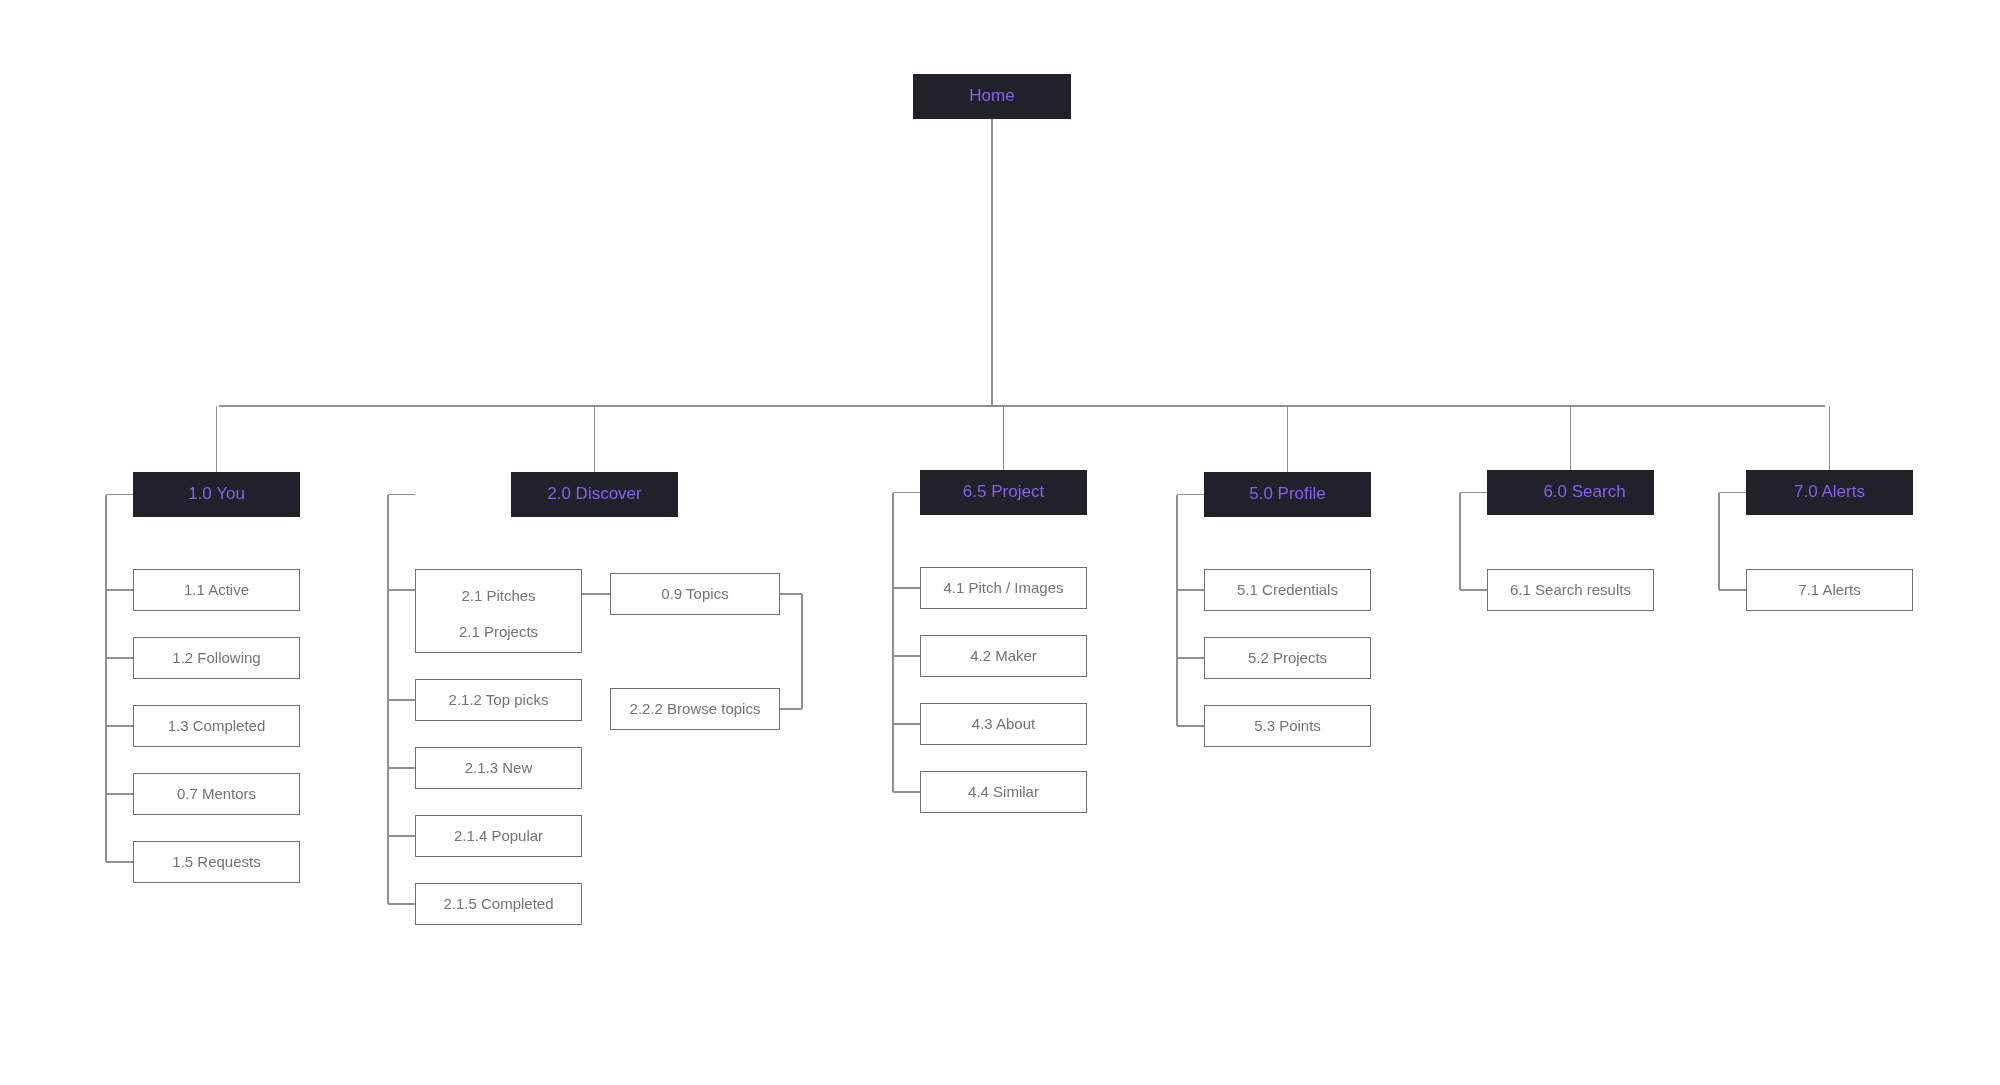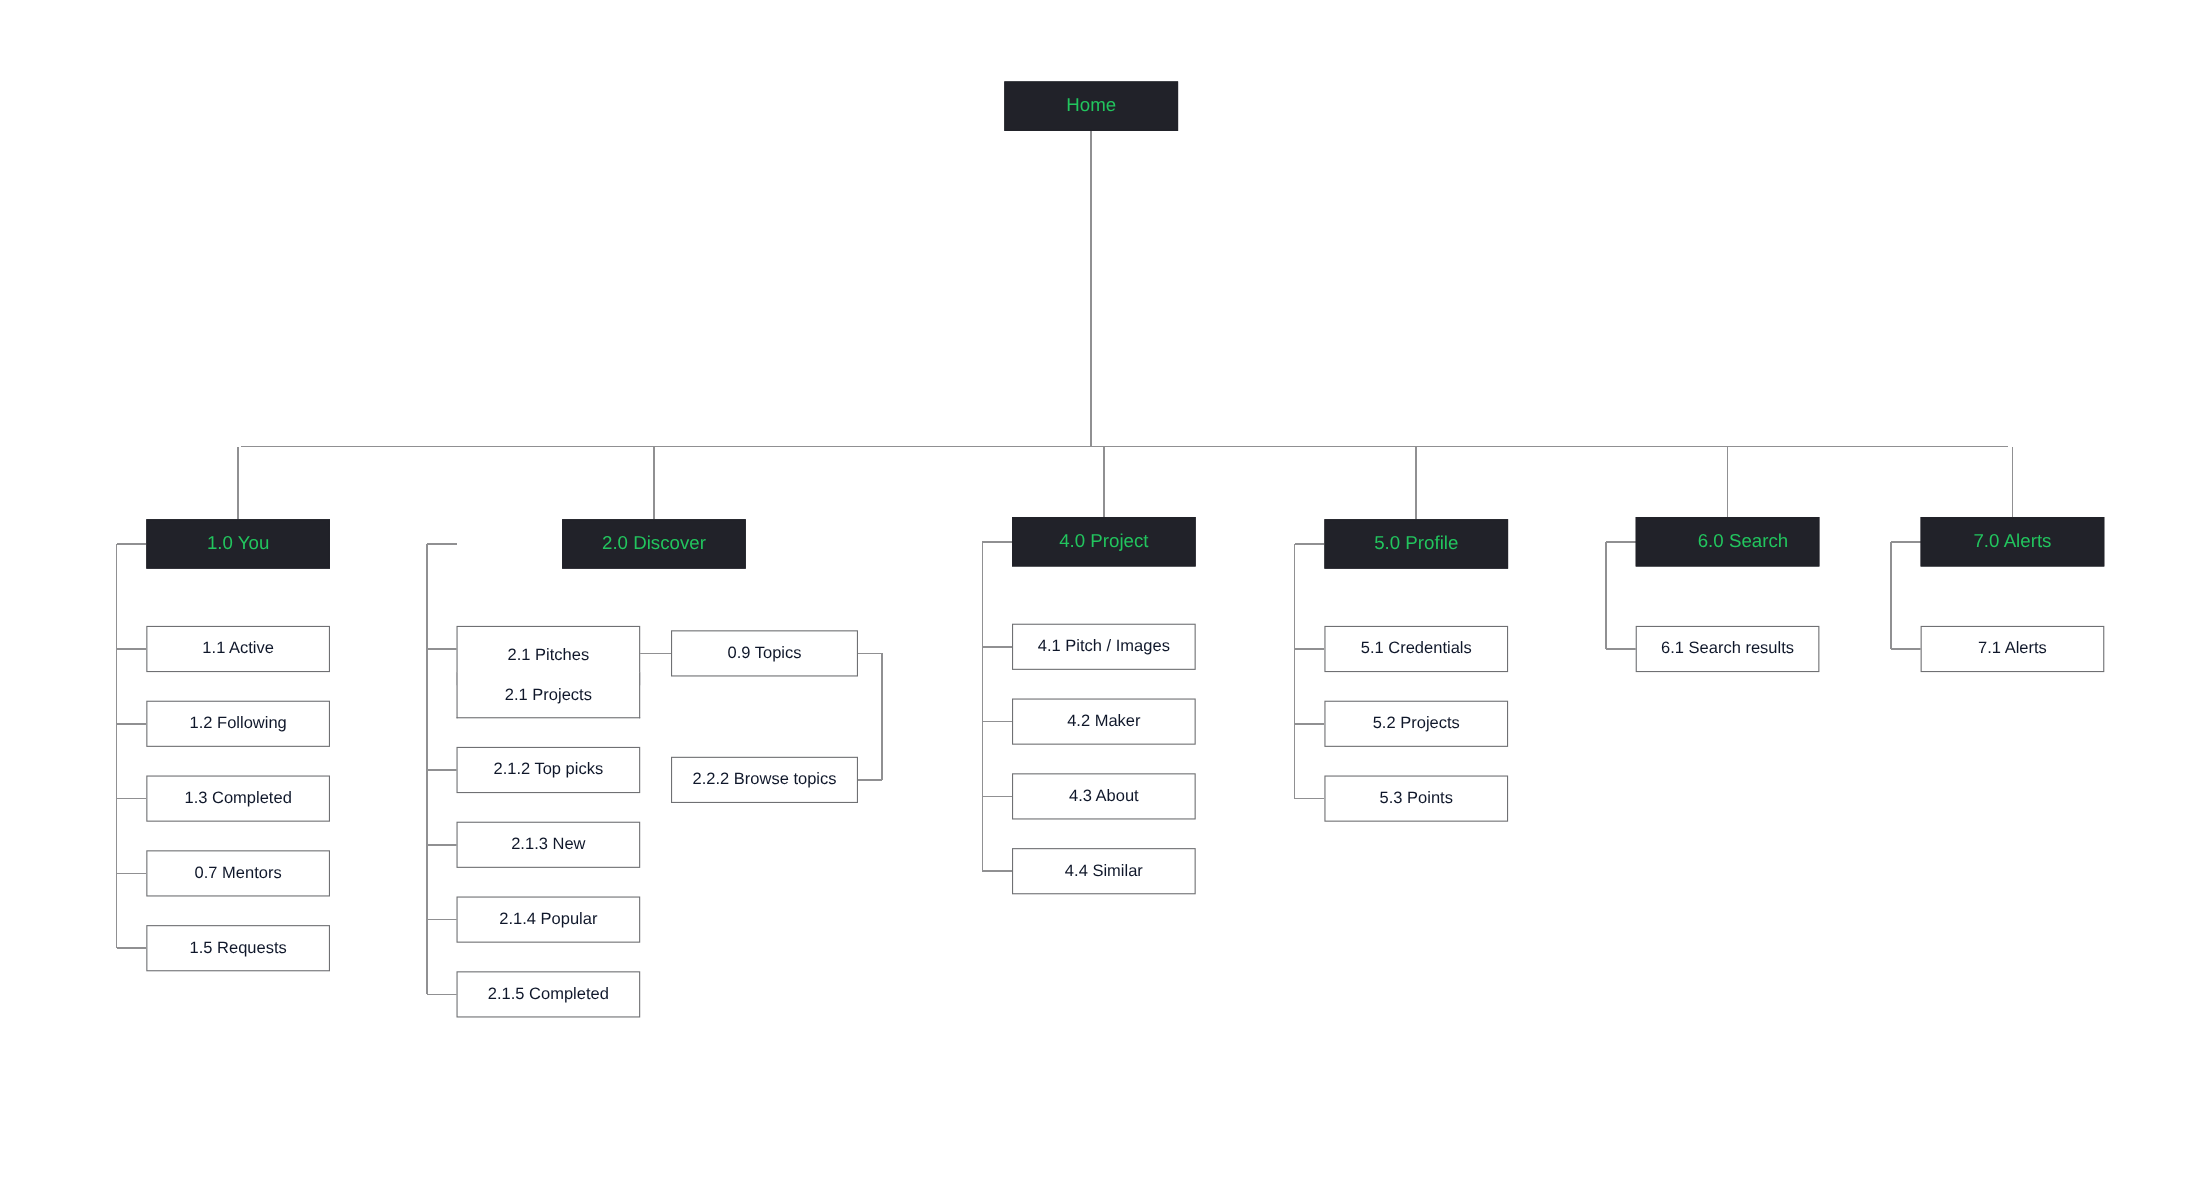--- a/index.html
+++ b/index.html
@@ -34,27 +34,27 @@
     align-items: center;
     justify-content: center;
     text-align: center;
     line-height: 1.2;
     white-space: nowrap;
   }
   .node.root,
   .node.section {
     background: #212229;
     border: 1px solid #212229;
-    color: #22c55e;
+    color: #8b5cf6;
     font-size: 17px;
   }
   .node.leaf {
     background: #ffffff;
     border: 1px solid #6f7073;
-    color: #0f172a;
+    color: #737373;
     font-size: 15px;
   }
   .node.leaf.stack-top {
     border-bottom-width: 1px;
   }
   .node.leaf.stack-bottom {
     border-top: none;
   }
   .node-label {
     display: block;
@@ -153,21 +153,21 @@
       <div class="node leaf" style="left: 415px; top: 883px; width: 167px; height: 42px;">
         <span class="node-label">2.1.5 Completed</span>
       </div>
       <div class="node leaf" style="left: 610px; top: 573px; width: 170px; height: 42px;">
         <span class="node-label">0.9 Topics</span>
       </div>
       <div class="node leaf" style="left: 610px; top: 688px; width: 170px; height: 42px; text-align: right;">
         <span class="node-label">2.2.2 Browse topics</span>
       </div>
       <div class="node section" style="left: 920px; top: 470px; width: 167px; height: 45px;">
-        <span class="node-label">4.0 Project</span>
+        <span class="node-label">6.5 Project</span>
       </div>
       <div class="node leaf" style="left: 920px; top: 567px; width: 167px; height: 42px;">
         <span class="node-label">4.1 Pitch / Images</span>
       </div>
       <div class="node leaf" style="left: 920px; top: 635px; width: 167px; height: 42px;">
         <span class="node-label">4.2 Maker</span>
       </div>
       <div class="node leaf" style="left: 920px; top: 703px; width: 167px; height: 42px;">
         <span class="node-label">4.3 About</span>
       </div>

